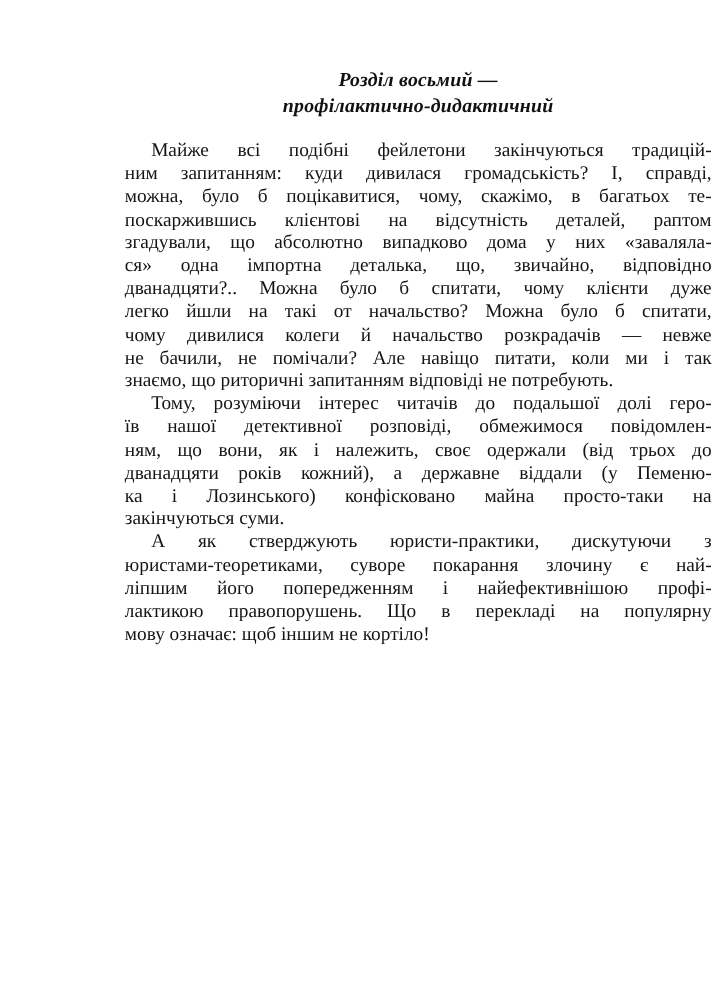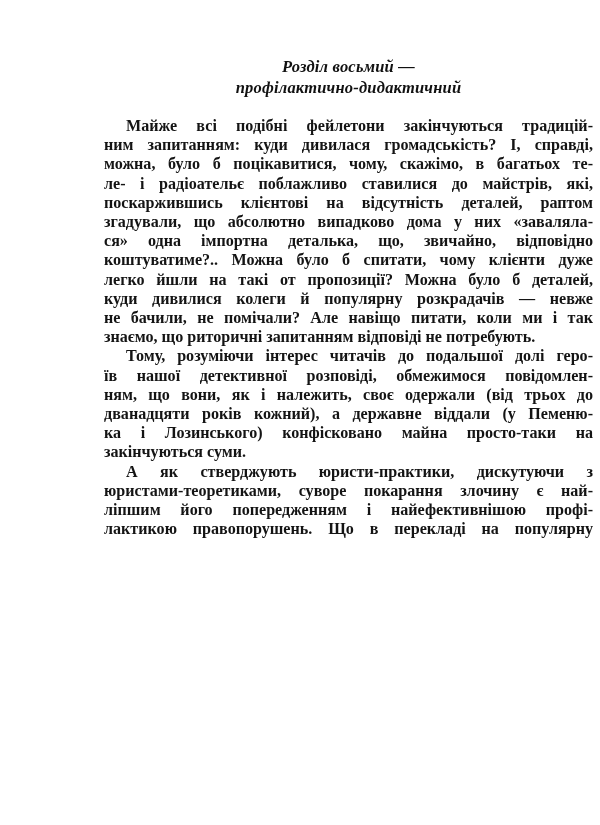--- a/index.html
+++ b/index.html
@@ -61,21 +61,20 @@
     text-align: justify;
     text-justify: inter-word;
     color: #141414;
     hyphens: manual;
   }
   .body-paragraph .para-line {
     display: block;
     white-space: pre;
     text-align: justify;
     text-align-last: justify;
-    font-weight: bold;
   }
   .body-paragraph .para-line.line-last {
     text-align-last: left;
   }
   .body-paragraph .para-line.line-first {
     text-indent: 22px;
   }
 </style>
 </head>
 <body>
@@ -85,39 +84,39 @@
 
     <h1 class="chapter-title">
       <span class="title-line">Розділ восьмий —</span>
       <span class="title-line">профілактично-дидактичний</span>
     </h1>
 
     <p class="body-paragraph">
         <span class="para-line line-first">Майже всі подібні фейлетони закінчуються традицій-</span>
         <span class="para-line">ним запитанням: куди дивилася громадськість? І, справді,</span>
         <span class="para-line">можна, було б поцікавитися, чому, скажімо, в багатьох те-</span>
-        <span class="para-line">ле- і радіоательє поблажливо ставилися до майстрів, які,</span>
         <span class="para-line">поскаржившись клієнтові на відсутність деталей, раптом</span>
         <span class="para-line">згадували, що абсолютно випадково дома у них «заваляла-</span>
         <span class="para-line">ся» одна імпортна деталька, що, звичайно, відповідно</span>
-        <span class="para-line">коштуватиме?.. Можна було б спитати, чому клієнти дуже</span>
-        <span class="para-line">легко йшли на такі от пропозиції? Можна було б деталей,</span>
-        <span class="para-line">куди дивилися колеги й популярну розкрадачів — невже</span>
+        <span class="para-line">дванадцяти?.. Можна було б спитати, чому клієнти дуже</span>
+        <span class="para-line">легко йшли на такі от начальство? Можна було б спитати,</span>
+        <span class="para-line">чому дивилися колеги й начальство розкрадачів — невже</span>
         <span class="para-line">не бачили, не помічали? Але навіщо питати, коли ми і так</span>
         <span class="para-line line-last">знаємо, що риторичні запитанням відповіді не потребують.</span>
       </p>
     <p class="body-paragraph">
         <span class="para-line line-first">Тому, розуміючи інтерес читачів до подальшої долі геро-</span>
         <span class="para-line">їв нашої детективної розповіді, обмежимося повідомлен-</span>
         <span class="para-line">ням, що вони, як і належить, своє одержали (від трьох до</span>
         <span class="para-line">дванадцяти років кожний), а державне віддали (у Пеменю-</span>
         <span class="para-line">ка і Лозинського) конфісковано майна просто-таки на</span>
         <span class="para-line line-last">закінчуються суми.</span>
       </p>
     <p class="body-paragraph">
         <span class="para-line line-first">А як стверджують юристи-практики, дискутуючи з</span>
         <span class="para-line">юристами-теоретиками, суворе покарання злочину є най-</span>
         <span class="para-line">ліпшим його попередженням і найефективнішою профі-</span>
         <span class="para-line">лактикою правопорушень. Що в перекладі на популярну</span>
+        <span class="para-line line-last">мову означає: щоб іншим не кортіло!</span>
       </p>
 
   </div>
 </div>
 
 </body></html>

